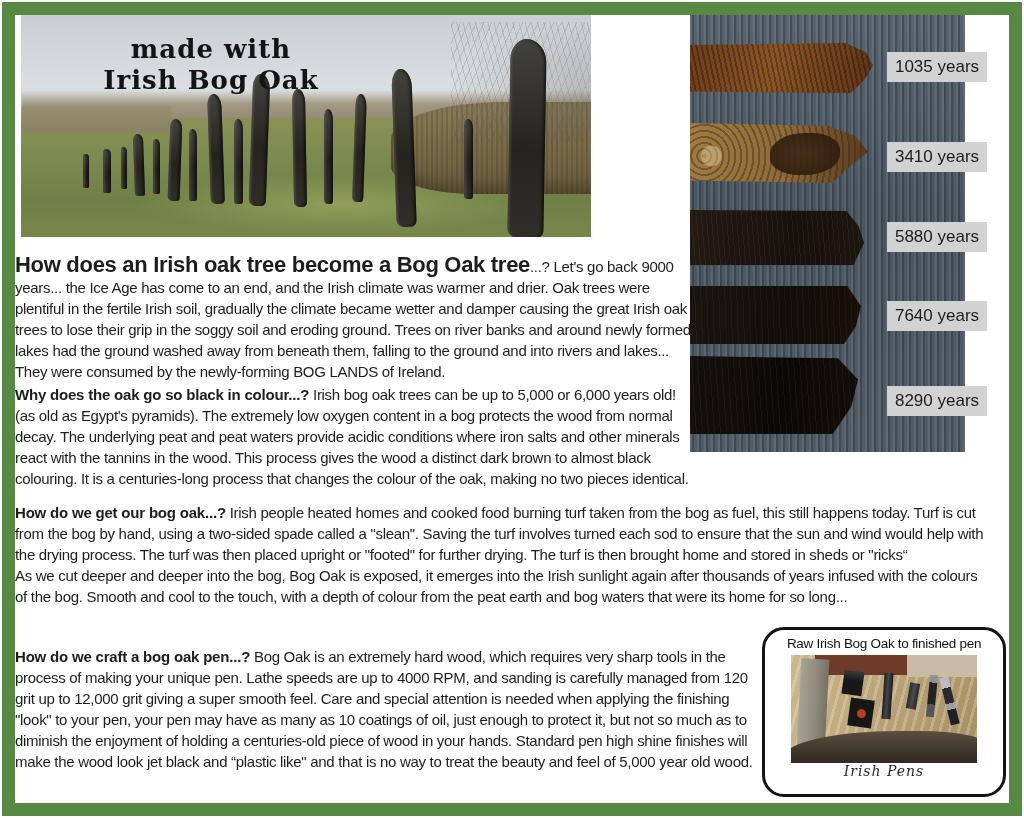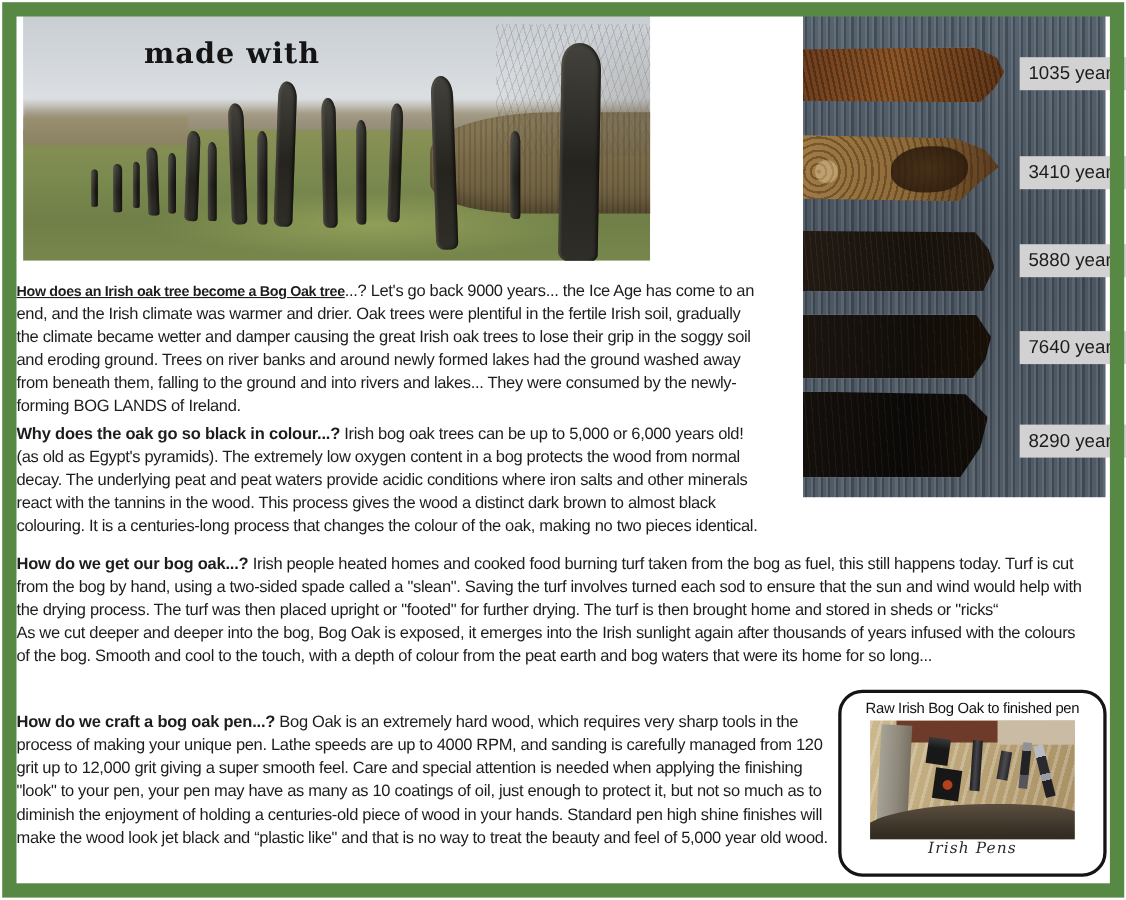--- a/index.html
+++ b/index.html
@@ -33,21 +33,21 @@
          border-radius:45% 55% 30% 40% / 10% 12% 4% 5%;
          box-shadow:inset -2px 0 3px rgba(0,0,0,.6),inset 2px 0 2px rgba(120,115,105,.35);}
   .hero-caption{position:absolute;left:50px;top:20px;width:280px;text-align:center;z-index:5;
         font-family:"DejaVu Serif",serif;font-weight:bold;color:#141414;
         font-size:26px;line-height:31px;letter-spacing:1px;}
 
   
   .age-panel{position:absolute;left:690px;top:10px;width:275px;height:442px;z-index:4;
         background:
           repeating-linear-gradient(90deg,rgba(255,255,255,.08) 0 2px,rgba(10,15,25,.25) 2px 4px,transparent 4px 7px),
-          linear-gradient(180deg,#57636e 0%,#4a5560 45%,#515c66 100%); margin-left: 40px;}
+          linear-gradient(180deg,#57636e 0%,#4a5560 45%,#515c66 100%);}
   .plank{position:absolute;left:0;
          filter:drop-shadow(0 0 4px #edf4ff) drop-shadow(0 0 9px rgba(200,222,248,.9));}
   .plank .grain{position:absolute;inset:0;}
   .plank-1{top:33px;width:183px;height:50px;
         background:linear-gradient(100deg,#6e3d1c 0%,#8c5526 45%,#5e3416 100%);
         clip-path:polygon(0 4%,85% 0,96% 18%,100% 45%,95% 75%,88% 100%,0 97%);}
   .plank-1 .grain{background:repeating-linear-gradient(78deg,rgba(0,0,0,.28) 0 2px,transparent 2px 5px);}
   .plank-2{top:113px;width:178px;height:60px;
         background:
           radial-gradient(circle at 12% 55%,rgba(255,235,190,.35) 0 6%,transparent 7%),
@@ -68,21 +68,21 @@
         background:linear-gradient(95deg,#14100c 0%,#0b0907 55%,#120d08 100%);
         clip-path:polygon(0 0,88% 3%,100% 30%,96% 65%,85% 100%,0 100%);}
   .plank-5 .grain{background:repeating-linear-gradient(86deg,rgba(255,255,255,.045) 0 1px,transparent 1px 6px);}
   .age-label{position:absolute;left:197px;width:100px;height:30px;background:#d2d2d2;
         display:flex;align-items:center;justify-content:center;
         font-size:17px;color:#1c1c1c;z-index:6;}
 
   
   .para{position:absolute;font-size:15px;line-height:21px;color:#1d1d1d;letter-spacing:-0.3px;z-index:2;}
   .para b{letter-spacing:-0.2px;}
-  .para .h-big{font-size:13px;font-weight:bold;text-decoration:underline;}
+  .para .h-big{font-size:22px;font-weight:bold;}
   .spacer-r{float:right;}
   .para-1{left:15px;top:254px;width:676px;}
   .para-2{left:15px;top:384px;width:972px;}
   .para-2 .spacer-r{width:297px;height:68px;}
   .para-3{left:15px;top:502px;width:972px;}
   .para-4{left:15px;top:646px;width:740px;}
 
   
   .pen-box{position:absolute;left:762px;top:627px;width:244px;height:170px;background:#fff;
         border:3px solid #141414;border-radius:22px;z-index:10;box-sizing:border-box;
@@ -142,20 +142,21 @@
     <div class="stone" style="left:272px;top:75px;width:13px;height:118px;transform:rotate(-1deg)"></div>
     <div class="stone" style="left:303px;top:95px;width:9px;height:95px"></div>
     <div class="stone" style="left:333px;top:80px;width:11px;height:108px;transform:rotate(2deg)"></div>
     <div class="stone" style="left:373px;top:55px;width:20px;height:158px;transform:rotate(-2deg)"></div>
     <div class="stone" style="left:443px;top:105px;width:9px;height:80px"></div>
     <div class="stone" style="left:488px;top:25px;width:36px;height:200px;transform:rotate(1deg)"></div>
     <div class="stone" style="left:630px;top:150px;width:16px;height:73px;opacity:.9"></div>
 
     <div class="hero-caption">
       <div>made with</div>
+      <div>Irish Bog Oak</div>
     </div>
   </div>
 
   <div class="age-panel">
     <div class="plank plank-1">
         <div class="grain"></div>
       </div>
     <div class="plank plank-2">
         <div class="grain"></div>
         <div class="knot"></div>

